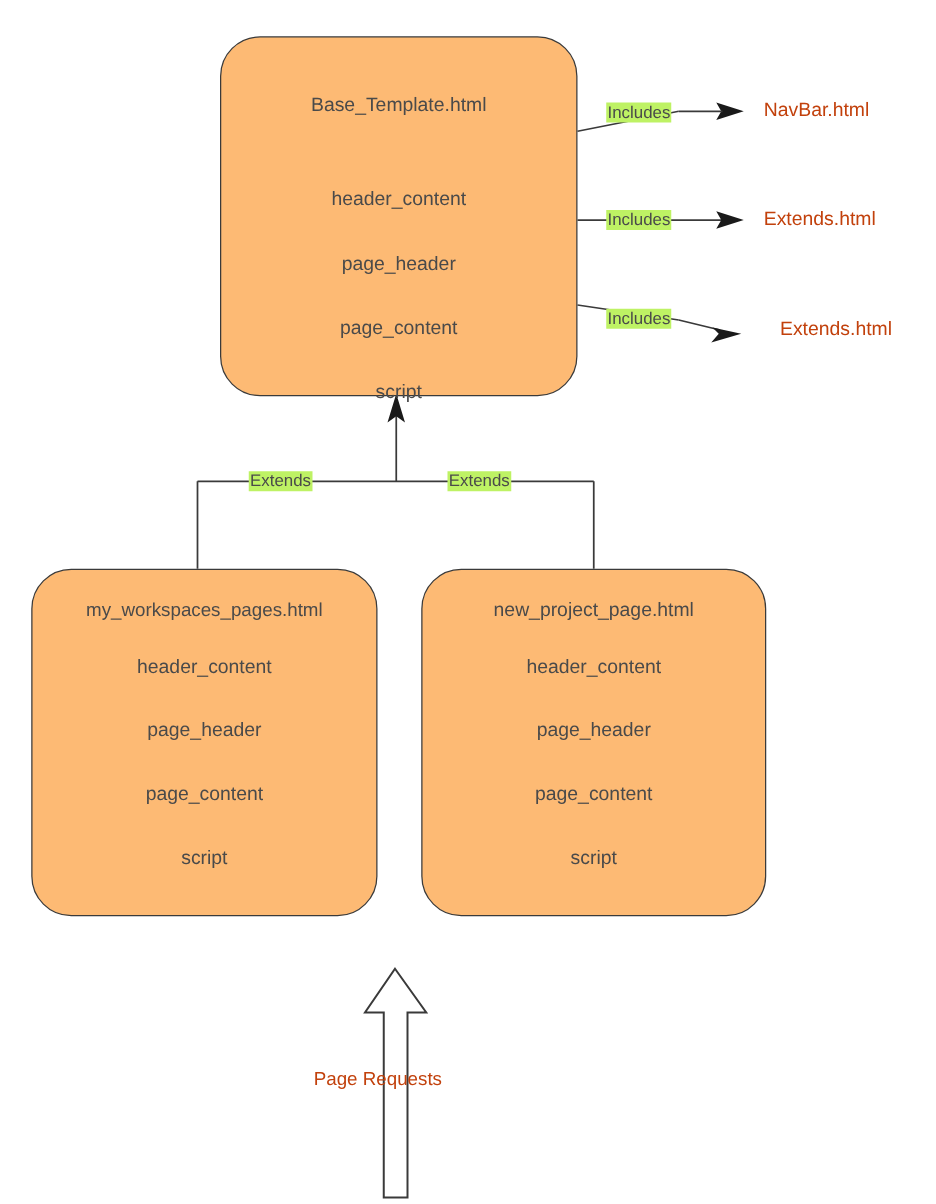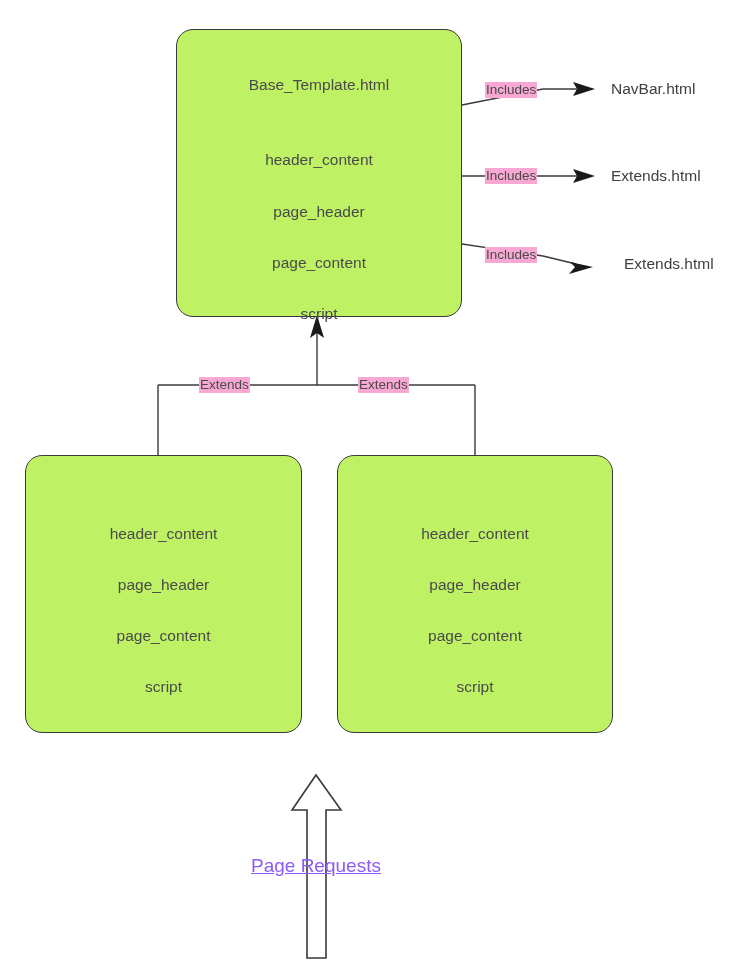--- a/index.html
+++ b/index.html
@@ -19,50 +19,50 @@
     position: absolute;
     left: 0;
     top: 0;
     width: 749px;
     height: 963px;
   }
   .node-box {
     position: absolute;
     box-sizing: border-box;
     border: 1.3px solid #3a3a3a;
-    border-radius: 17px;
-    background: #bef264;
+    border-radius: 32px;
+    background: #fdba74;
   }
   .node-label {
     position: absolute;
     width: 100%;
     left: 0;
     text-align: center;
     font-size: 15.5px;
     line-height: 18px;
     color: #4a4a4a;
     white-space: nowrap;
   }
   .box-title {
     font-size: 15.5px;
   }
   .free-label {
     position: absolute;
     font-size: 15.5px;
     line-height: 18px;
-    color: #404040;
+    color: #c2410c;
     white-space: nowrap;
   }
   .edge-label {
     position: absolute;
     font-size: 13.5px;
     line-height: 16px;
     color: #4a4a4a;
     white-space: nowrap;
-    background: #f9a8d4;
+    background: #bef264;
     padding: 0 1px;
   }
   svg.wires {
     position: absolute;
     left: 0;
     top: 0;
     width: 749px;
     height: 963px;
     pointer-events: none;
   }
@@ -72,24 +72,23 @@
     fill: none;
   }
   .arrowfill { fill: #1a1a1a; stroke: none; }
   .blockarrow {
     fill: #ffffff;
     stroke: #3a3a3a;
     stroke-width: 1.6;
   }
   .pr-text {
     position: absolute;
-    font-size: 19px;
-    color: #8b5cf6;
+    font-size: 15px;
+    color: #c2410c;
     white-space: nowrap;
-    text-decoration: underline;
   }
 </style>
 </head>
 <body>
 
 <div id="diagram-canvas">
 
   <svg class="wires" viewBox="0 0 749 963">
 
     <line x1="462" y1="105" x2="543" y2="89"></line>
@@ -125,27 +124,29 @@
   <div class="edge-label" style="left:485px; top:247px;">Includes</div>
 
   <div class="free-label" style="left:611px; top:80px;">NavBar.html</div>
   <div class="free-label" style="left:611px; top:167px;">Extends.html</div>
   <div class="free-label" style="left:624px; top:255px;">Extends.html</div>
 
   <div class="edge-label" style="left:199px; top:377px;">Extends</div>
   <div class="edge-label" style="left:358px; top:377px;">Extends</div>
 
   <div class="node-box" style="left:25px; top:455px; width:277px; height:278px;">
+    <div class="node-label box-title" style="top:24px; font-size:15px;">my_workspaces_pages.html</div>
     <div class="node-label" style="top:69px;">header_content</div>
     <div class="node-label" style="top:120px;">page_header</div>
     <div class="node-label" style="top:171px;">page_content</div>
     <div class="node-label" style="top:222px;">script</div>
   </div>
 
   <div class="node-box" style="left:337px; top:455px; width:276px; height:278px;">
+    <div class="node-label box-title" style="top:24px;">new_project_page.html</div>
     <div class="node-label" style="top:69px;">header_content</div>
     <div class="node-label" style="top:120px;">page_header</div>
     <div class="node-label" style="top:171px;">page_content</div>
     <div class="node-label" style="top:222px;">script</div>
   </div>
 
   <div class="pr-text" style="left:251px; top:855px;">Page Requests</div>
 
 </div>
 

